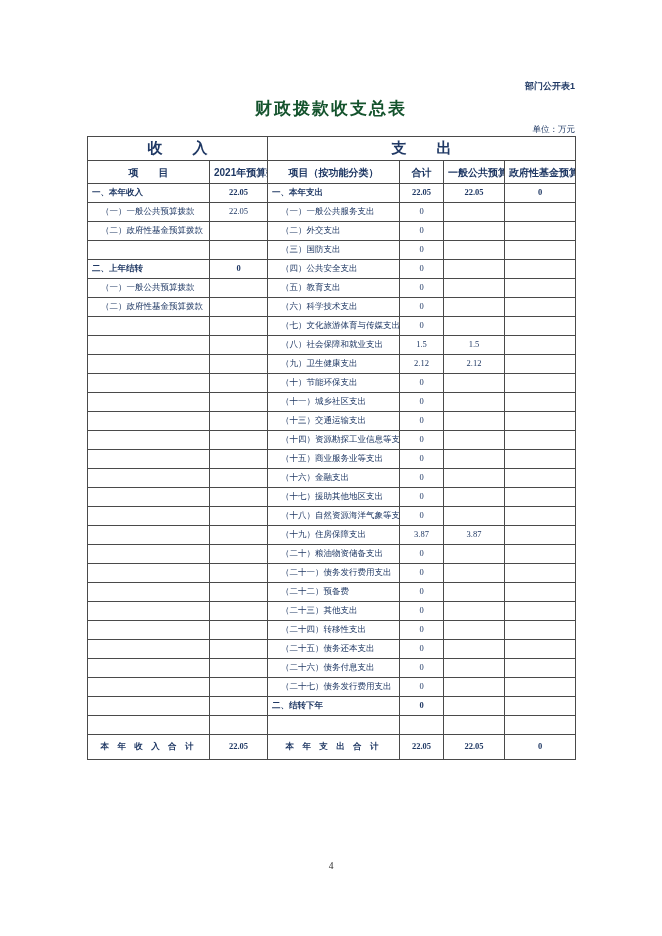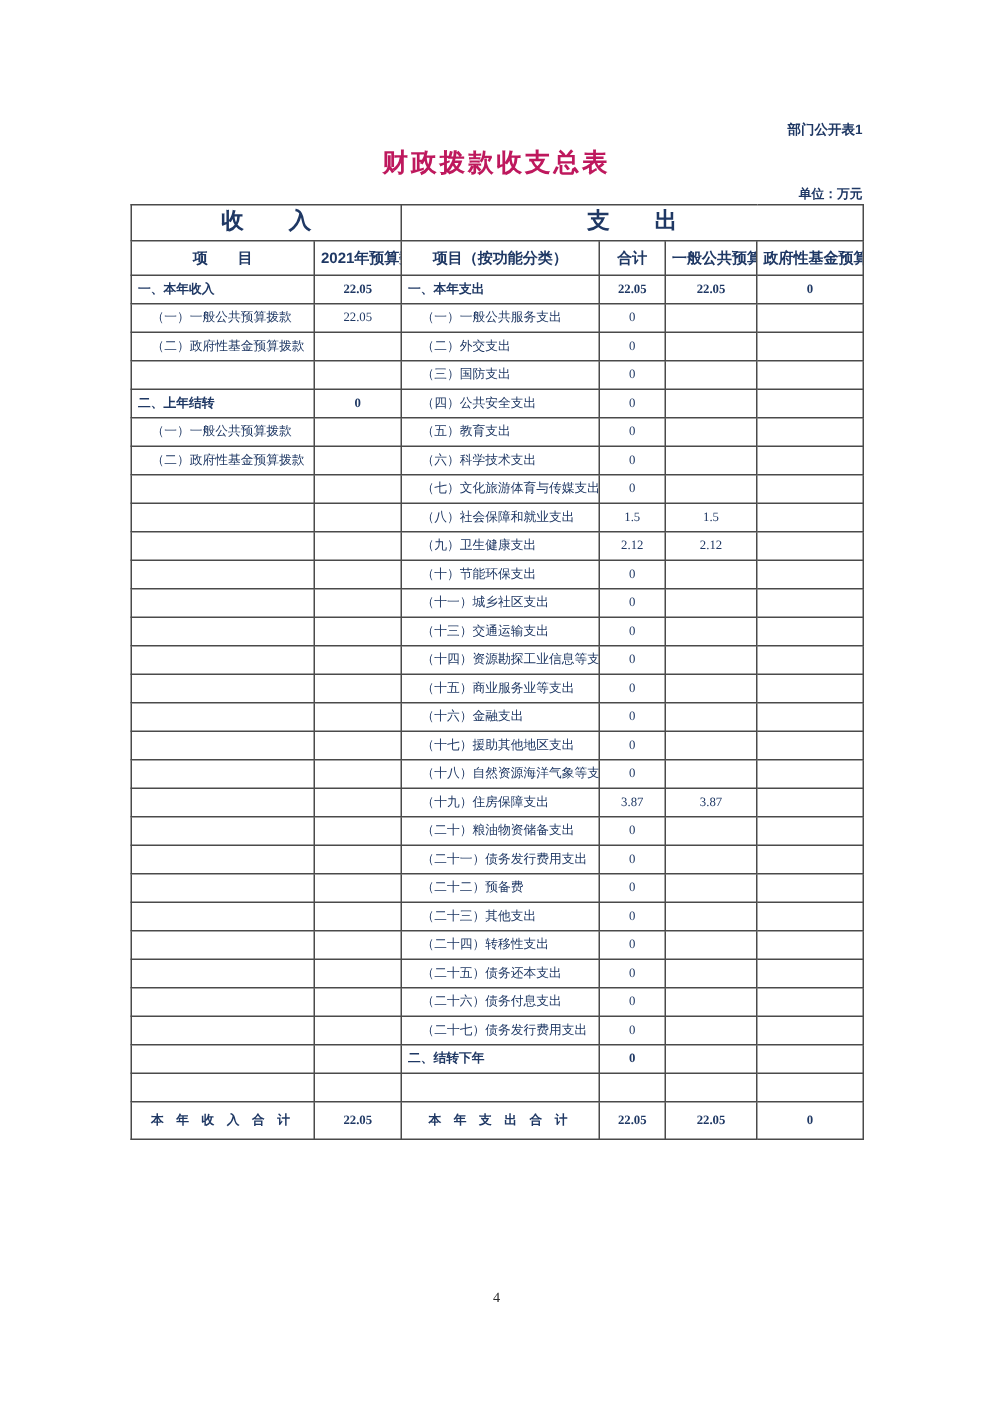--- a/index.html
+++ b/index.html
@@ -24,28 +24,28 @@
   .doc-title {
     position: absolute;
     top: 97px;
     left: 0;
     width: 100%;
     margin: 0;
     text-align: center;
     font-size: 17px;
     font-weight: bold;
     letter-spacing: 2px;
-    color: #be185d;
+    color: #14532d;
   }
   .unit-label {
     position: absolute;
     top: 124px;
     right: 87px;
     font-size: 8.5px;
-    font-weight: bold;
+    font-weight: normal;
   }
 
   table.budget-table {
     position: absolute;
     top: 136px;
     left: 87px;
     width: 488px;
     border-collapse: collapse;
     table-layout: fixed;
   }

